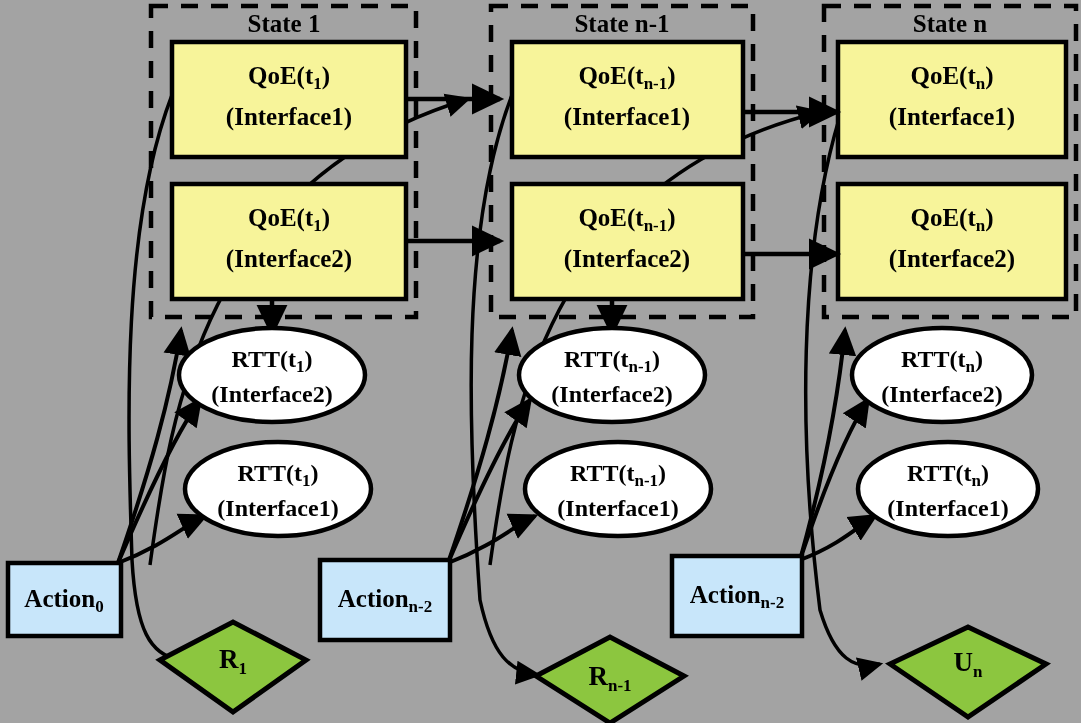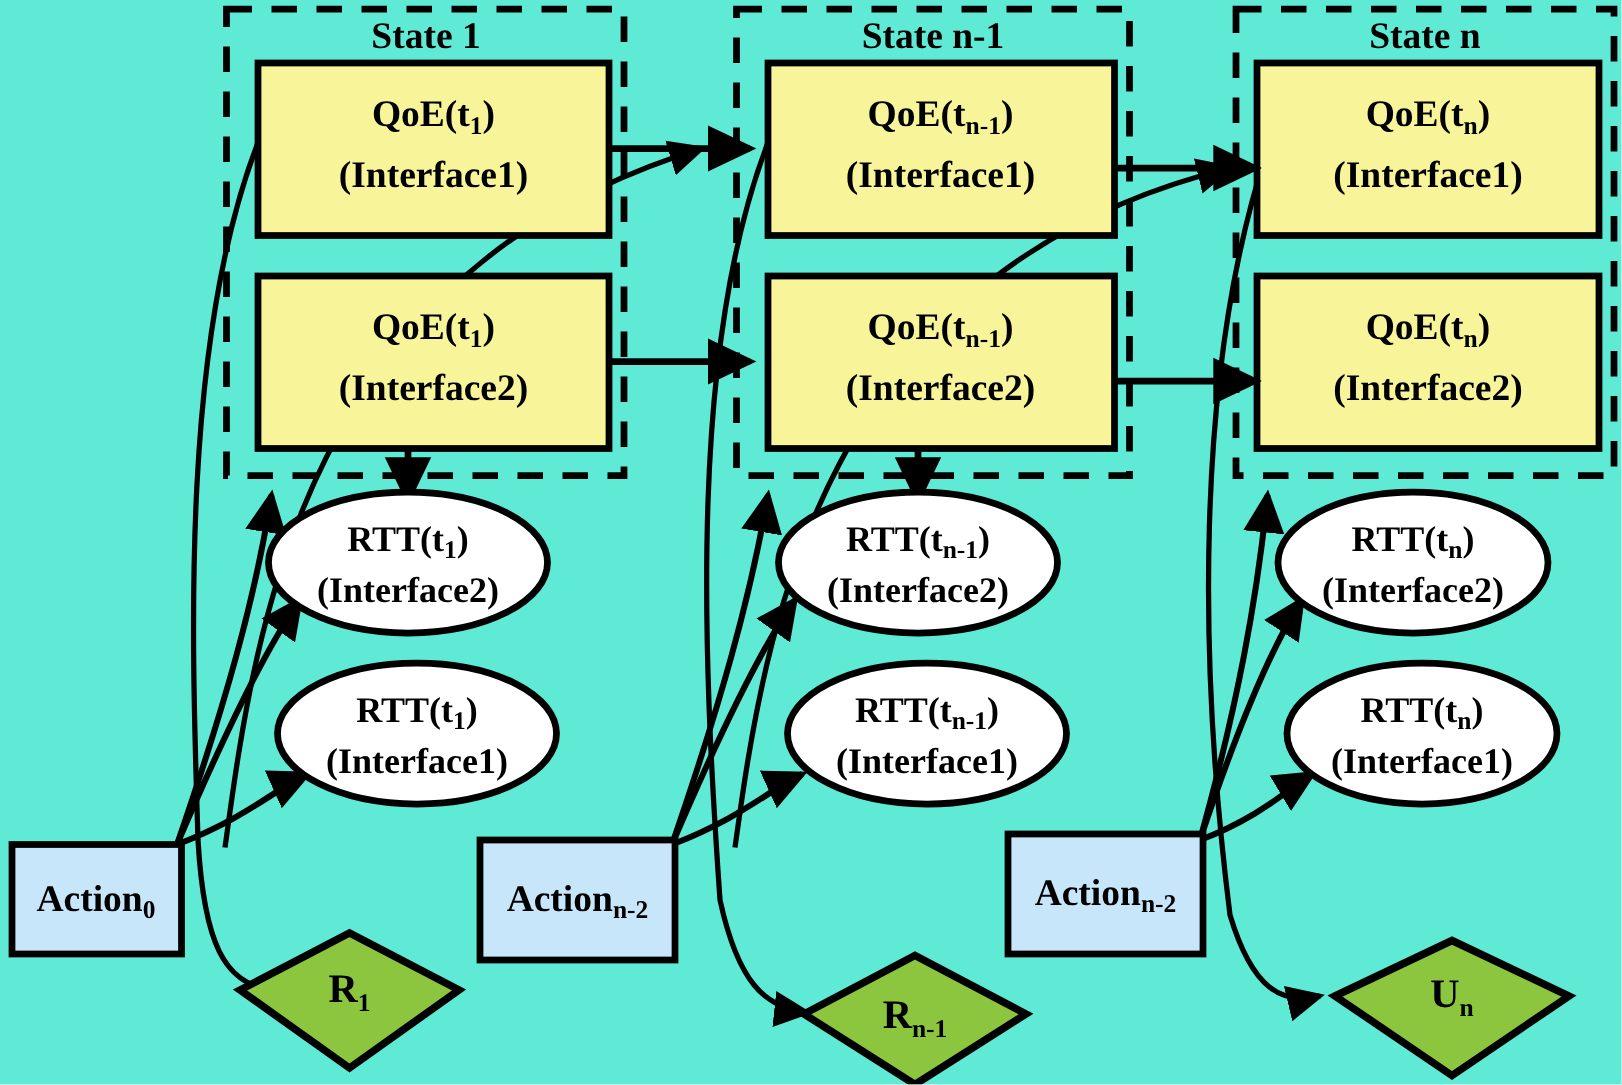--- a/index.html
+++ b/index.html
@@ -1,17 +1,17 @@
 <!DOCTYPE html>
 <html><head>
 <meta charset="utf-8">
 <style>
   html,body{margin:0;padding:0;background:#ffffff;}
   body{font-family:"Liberation Serif",serif;}
-  #stage{position:relative;width:1081px;height:723px;background:#5eead4;overflow:hidden;}
+  #stage{position:relative;width:1081px;height:723px;background:#a3a3a3;overflow:hidden;}
   svg{display:block;}
   .nodetext{font-family:"Liberation Serif",serif;font-weight:bold;fill:#000;text-anchor:middle;dominant-baseline:middle;}
   .t-state{font-size:25px;}
   .t-qoe{font-size:25px;}
   .t-rtt{font-size:24px;}
   .t-action{font-size:25px;}
   .t-rew{font-size:27px;}
   .sub{font-size:17px;}
 </style>
 </head>

